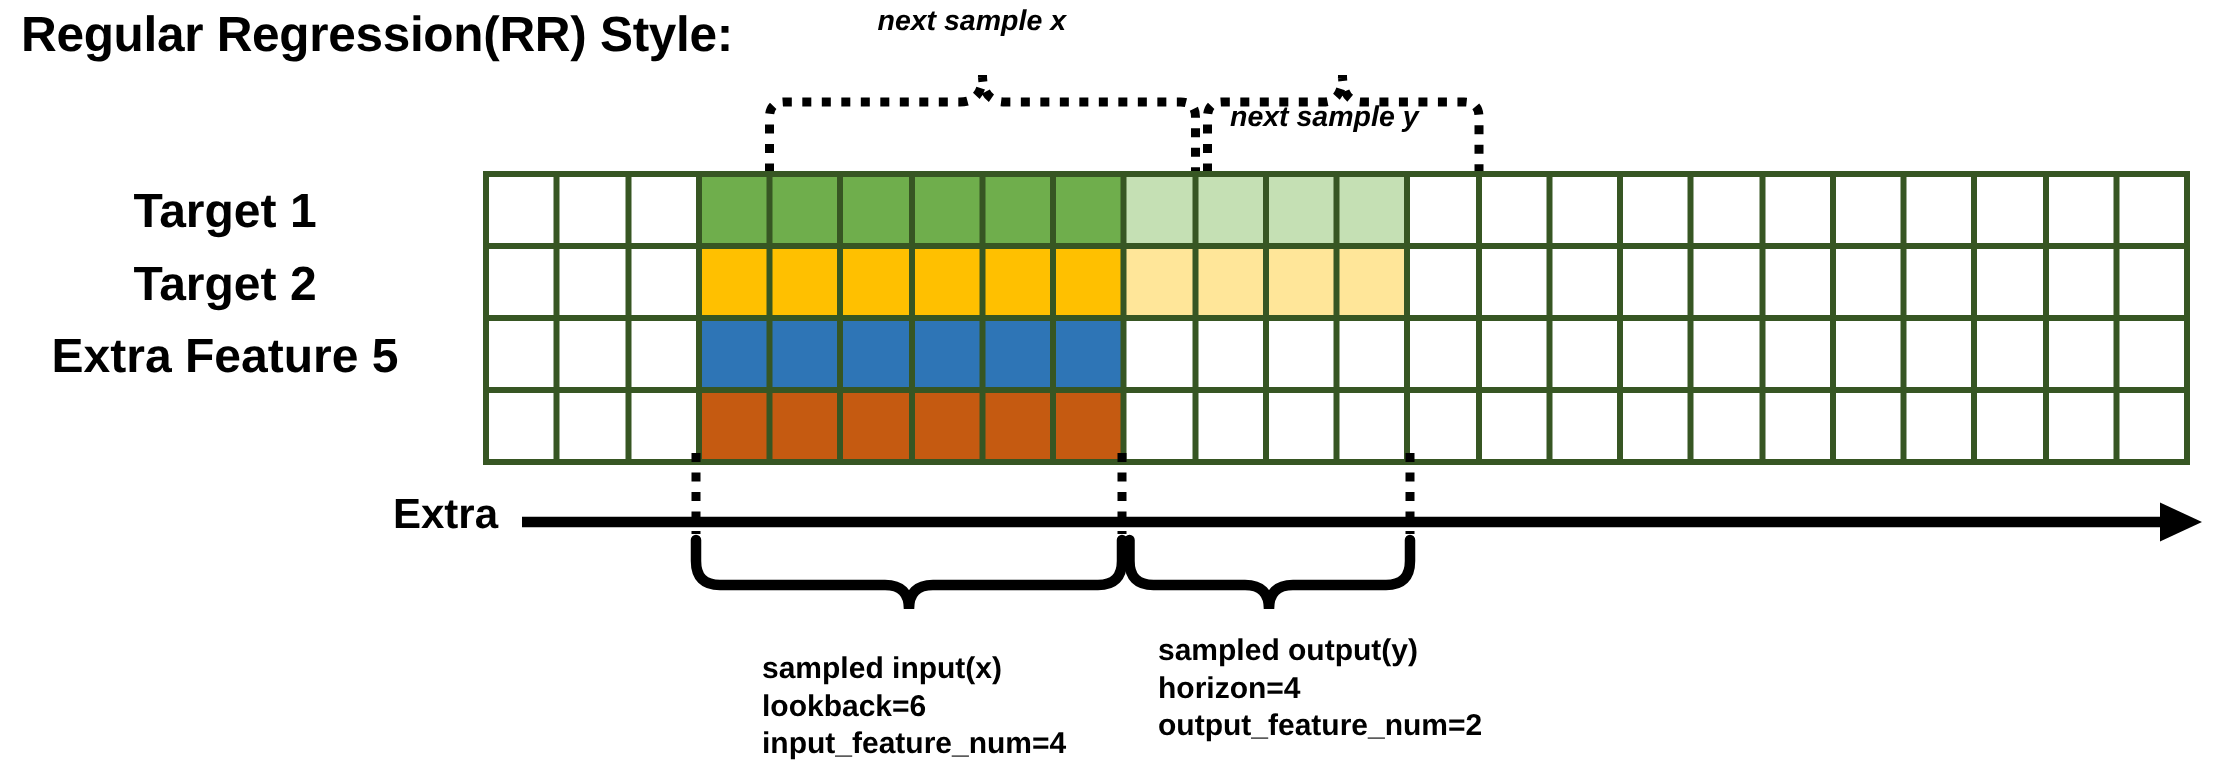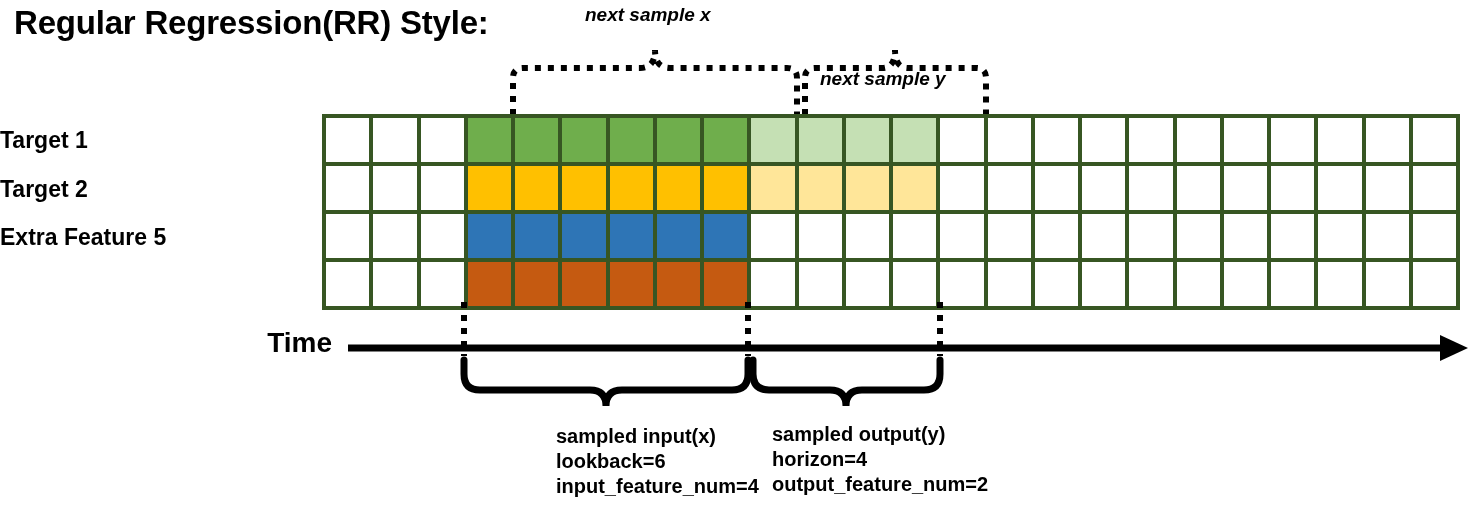--- a/index.html
+++ b/index.html
@@ -14,22 +14,22 @@
   .brace-label{
     position:absolute;font-size:19px;font-style:italic;font-weight:600;
     white-space:nowrap;text-align:center;
   }
   #lbl-next-x{left:585px;top:4px;}
   #lbl-next-y{left:820px;top:20px;margin-top:48px;}
 
   
   #row-labels{position:absolute;left:0;top:116px;width:310px;}
   .row-label{
-    height:48.5px;line-height:48.5px;text-align:left;
-    font-size:23px;font-weight:700;white-space:nowrap;padding-right:10px;
+    height:48.5px;line-height:48.5px;text-align:center;
+    font-size:32px;font-weight:700;white-space:nowrap;padding-right:10px;
     box-sizing:border-box;
   }
 
   
   #grid{
     position:absolute;left:322px;top:114px;
     width:1138px;height:196px;
     background:#375623;
     display:flex;flex-direction:column;
     gap:4px;padding:4px;box-sizing:border-box;
@@ -53,21 +53,21 @@
 
   
   #overlay-top{position:absolute;left:0;top:0;width:1476px;height:120px;}
   #overlay-bottom{position:absolute;left:0;top:300px;width:1476px;height:110px;}
 
   
   .caption{
     position:absolute;font-size:20px;font-weight:600;line-height:25px;
     white-space:nowrap;
   }
-  #cap-input{left:508px;top:424px;margin-left:48px;}
+  #cap-input{left:508px;top:434px;}
   #cap-output{left:772px;top:422px;}
   .caption div{white-space:nowrap;}
 </style>
 </head>
 <body>
 
 <div id="page-title">Regular Regression(RR) Style:</div>
 
 <div class="brace-label" id="lbl-next-x">next sample x</div>
 <div class="brace-label" id="lbl-next-y">next sample y</div>
@@ -189,21 +189,21 @@
       <div class="cell "></div>
       <div class="cell "></div>
       <div class="cell "></div>
       <div class="cell "></div>
       <div class="cell "></div>
       <div class="cell "></div>
       <div class="cell "></div>
     </div>
   </div>
 
-<div id="time-label">Time</div>
+<div id="time-label">Extra</div>
 <svg id="time-axis" viewBox="0 0 1120 36" xmlns="http://www.w3.org/2000/svg">
   <line x1="0" y1="18" x2="1098" y2="18" stroke="#000" stroke-width="7"></line>
   <polygon points="1092,5 1120,18 1092,31" fill="#000"></polygon>
 </svg>
 
 <svg id="overlay-bottom" viewBox="0 0 1476 110" xmlns="http://www.w3.org/2000/svg">
 
   <g fill="none" stroke="#000" stroke-width="6" stroke-dasharray="6 7">
     <path d="M 464,2 L 464,56"></path>
     <path d="M 748,2 L 748,56"></path>

